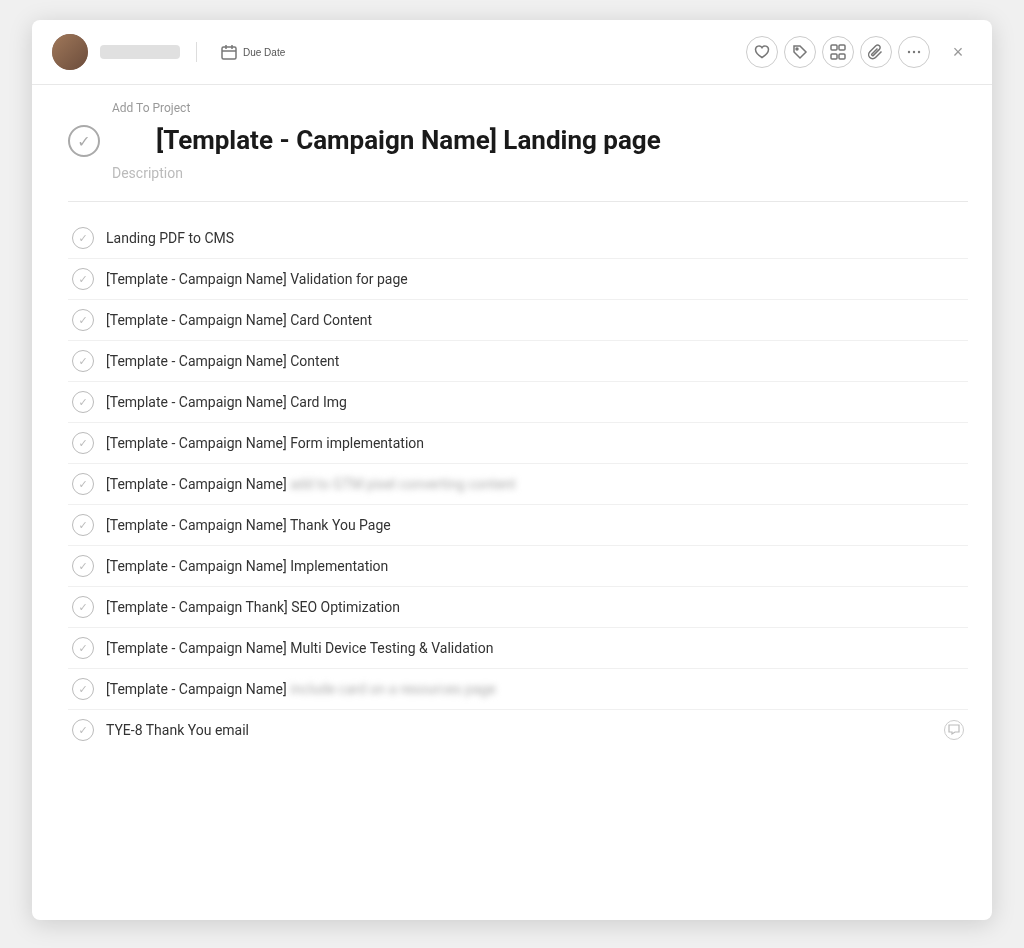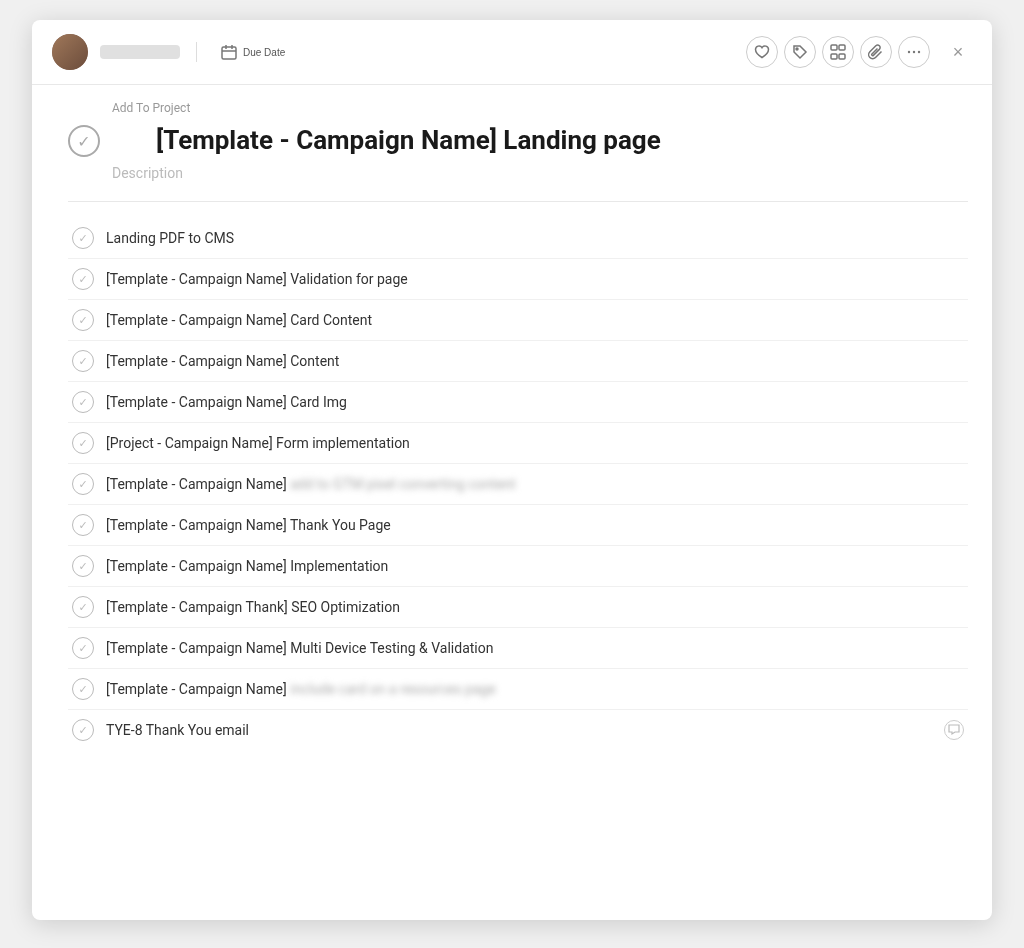--- a/index.html
+++ b/index.html
@@ -349,21 +349,21 @@
         <div class="check-circle-small">
             <span>✓</span>
           </div>
         <span class="subtask-text">[Template - Campaign Name] Card Img</span>
       </li>
 
       <li class="subtask-item">
         <div class="check-circle-small">
             <span>✓</span>
           </div>
-        <span class="subtask-text">[Project - Campaign Name] Form implementation</span>
+        <span class="subtask-text">[Template - Campaign Name] Form implementation</span>
       </li>
 
       <li class="subtask-item">
         <div class="check-circle-small">
             <span>✓</span>
           </div>
         <span class="subtask-text">[Template - Campaign Name] <span class="blurred-text">add to GTM pixel  converting content</span></span>
       </li>
 
       <li class="subtask-item">

